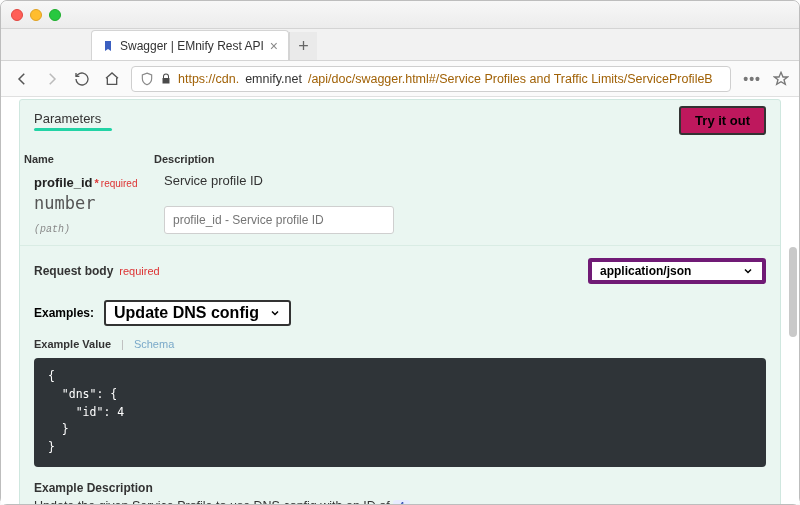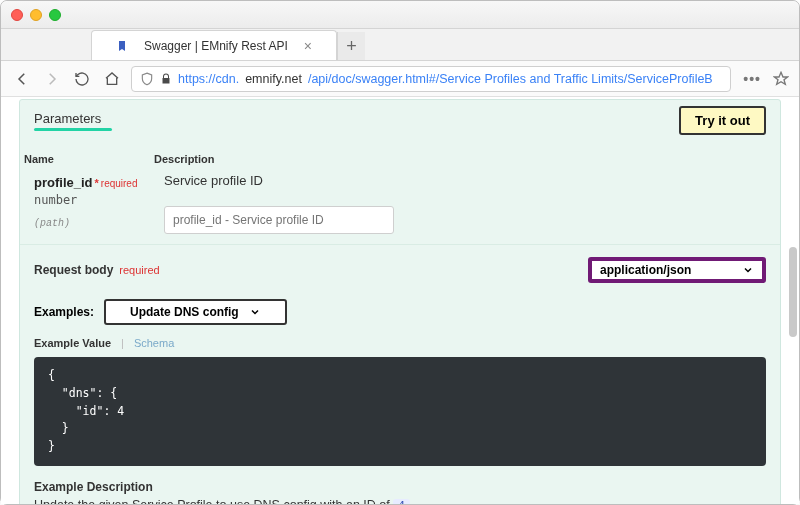--- a/index.html
+++ b/index.html
@@ -7,68 +7,68 @@
 
   
   .window { width: 800px; height: 505px; border: 1px solid #bdbdbd; border-radius: 7px; background: #fff; display: flex; flex-direction: column; box-shadow: 0 10px 30px rgba(0,0,0,0.08); }
   .titlebar { height: 28px; background: linear-gradient(#f7f7f7,#ececec); border-bottom: 1px solid #d4d4d4; display: flex; align-items: center; padding: 0 10px; border-top-left-radius: 7px; border-top-right-radius: 7px; }
   .traffic { display: flex; gap: 7px; }
   .tl { width: 12px; height: 12px; border-radius: 50%; }
   .tl.red { background: #ff5f57; border:1px solid #e14640;}
   .tl.yellow { background: #ffbd2e; border:1px solid #dfa123;}
   .tl.green { background: #28c840; border:1px solid #1dad2c;}
   .tabstrip { height: 32px; background: #f2f2f2; border-bottom: 1px solid #d4d4d4; display:flex; align-items:flex-end; padding-left: 90px; }
-  .tab { height: 30px; background:#fff; border:1px solid #d4d4d4; border-bottom:none; border-top-left-radius:4px;border-top-right-radius:4px; display:flex; align-items:center; gap:16px; padding: 0 24px; font-size:12px; color:#333; min-width:170px;text-align:right; }
+  .tab { height: 30px; background:#fff; border:1px solid #d4d4d4; border-bottom:none; border-top-left-radius:4px;border-top-right-radius:4px; display:flex; align-items:center; gap:6px; padding: 0 10px; font-size:12px; color:#333; min-width:170px;text-align:right; }
   .tab .favicon { width:12px;height:12px; color:#3b5fc0; }
   .tab .close { color:#888; font-size:14px; margin-left:auto; }
   .newtab { width:28px;height:28px; display:flex;align-items:center;justify-content:center; color:#666; font-size:18px; border-left:1px solid #d4d4d4; background:#eaeaea; }
 
   .toolbar { height: 36px; display:flex; align-items:center; gap:8px; padding:0 10px; border-bottom:1px solid #e0e0e0; background:#fafafa; }
   .nav-btn { width:22px;height:22px; display:flex;align-items:center;justify-content:center; color:#555; }
   .nav-btn.disabled { color:#bbb; }
   .urlbar { flex:1; height:26px; border:1px solid #cfcfcf; border-radius:4px; background:#fff; display:flex; align-items:center; padding:0 8px; gap:6px; font-size:12.5px; color:#555; overflow:hidden; }
   .urlbar .shield{color:#8a8a8a;}
   .urlbar .lock{color:#4a4a4a;}
-  .urlbar .path-dim{color:#3b82f6;}
+  .urlbar .path-dim{color:#a16207;}
   .urlbar .host{color:#333;}
   .toolbar .dots{letter-spacing:1px;color:#777;font-weight:700; padding:0 4px; font-size:14px;}
   .toolbar .star{color:#777;}
 
   .viewport { flex:1; background:#fff; overflow:hidden; position:relative; display:flex; }
   .page { flex:1; overflow:auto; padding: 0 18px 10px 18px; }
 
   .panel { border:1px solid #cfe7df; background:#eaf6f1; border-radius:3px; margin-top:2px; }
   .panel-head { display:flex; align-items:center; padding:6px 14px 4px 14px; }
   .panel-head .title { font-size:13px; color:#333; }
   .ul-accent { height:3px; width:78px; background:#22d3a5; margin-top:2px; border-radius:2px; }
-  .try { margin-left:auto; border:2px solid #333; background:#fef9c3; border-radius:3px; padding:5px 14px; font-size:13px; font-weight:700; cursor:pointer; }
+  .try { margin-left:auto; border:2px solid #333; background:#be185d; border-radius:3px; padding:5px 14px; font-size:13px; font-weight:700; cursor:pointer; }
 
   .cols-head { display:flex; padding:14px 14px 4px 4px; font-size:11px; font-weight:700; color:#333; }
   .col-name { width:130px; }
   .col-desc { flex:1; }
 
   .param-row { display:flex; padding:4px 14px 10px 14px; }
   .param-name { width:130px; }
   .pn { font-size:13px; font-weight:700; color:#222; }
   .req-star { color:#d33; font-size:11px; font-weight:700; margin-left:2px; }
   .req-text { color:#d33; font-size:10px; margin-left:2px; }
-  .ptype { font-family: ui-monospace,Menlo,monospace; font-size:12px; color:#555; margin-top:2px; }
+  .ptype { font-family: ui-monospace,Menlo,monospace; font-size:17px; color:#555; margin-top:2px; }
   .pin { font-family: Liberation Mono, monospace; font-size:10px; color:#888; font-style:italic; margin-top:11px; }
   .pdesc { font-size:13px; color:#333; }
   .pinput { margin-top:18px; width:230px; height:28px; border:1px solid #cfcfcf; border-radius:3px; padding:0 8px; font-size:12px; color:#777; background:#fff; }
 
   .req-body-row { display:flex; align-items:center; padding:12px 14px 10px 14px; border-top:1px solid #d9ece4; }
   .rb-label { font-size:12px; font-weight:700; color:#333; }
   .rb-req { color:#d33; font-size:11px; margin-left:6px; }
   .ct-select { margin-left:auto; border:4px solid #701a75; border-radius:3px; background:#fff; height:26px; min-width:178px; display:flex; align-items:center; padding:0 8px; font-size:12px; font-weight:700; justify-content:space-between; }
   .chev { margin-left:10px; }
 
   .examples-row { display:flex; align-items:center; gap:10px; padding:6px 14px 6px 14px; }
   .ex-label { font-size:12px; font-weight:700; }
-  .ex-select { border:2px solid #333; border-radius:3px; background:#fff; height:26px; min-width:150px; display:flex; align-items:center; padding:0 24px; font-size:12px; font-weight:700; justify-content:space-between; }
+  .ex-select { border:2px solid #333; border-radius:3px; background:#fff; height:26px; min-width:150px; display:flex; align-items:center; padding:0 8px; font-size:16px; font-weight:700; justify-content:space-between; }
 
   .tabs-row { display:flex; align-items:center; gap:10px; padding:6px 14px 0 14px; font-size:11px; }
   .tabs-row .t1 { font-weight:700; color:#333; }
   .tabs-row .sep { color:#bbb; }
   .tabs-row .t2 { color:#7fa; color:#7aa9c9; }
 
   .code { margin:8px 14px 12px 14px; background:#2f3438; color:#eee; border-radius:4px; padding:10px 14px; font-family: ui-monospace,Menlo,monospace; font-size:11.5px; line-height:1.55; white-space:pre; }
   .code .s{color:#fff;}
 
   .ex-desc-h { padding:2px 32px 4px 14px; font-size:12px; font-weight:700; color:#333; }

